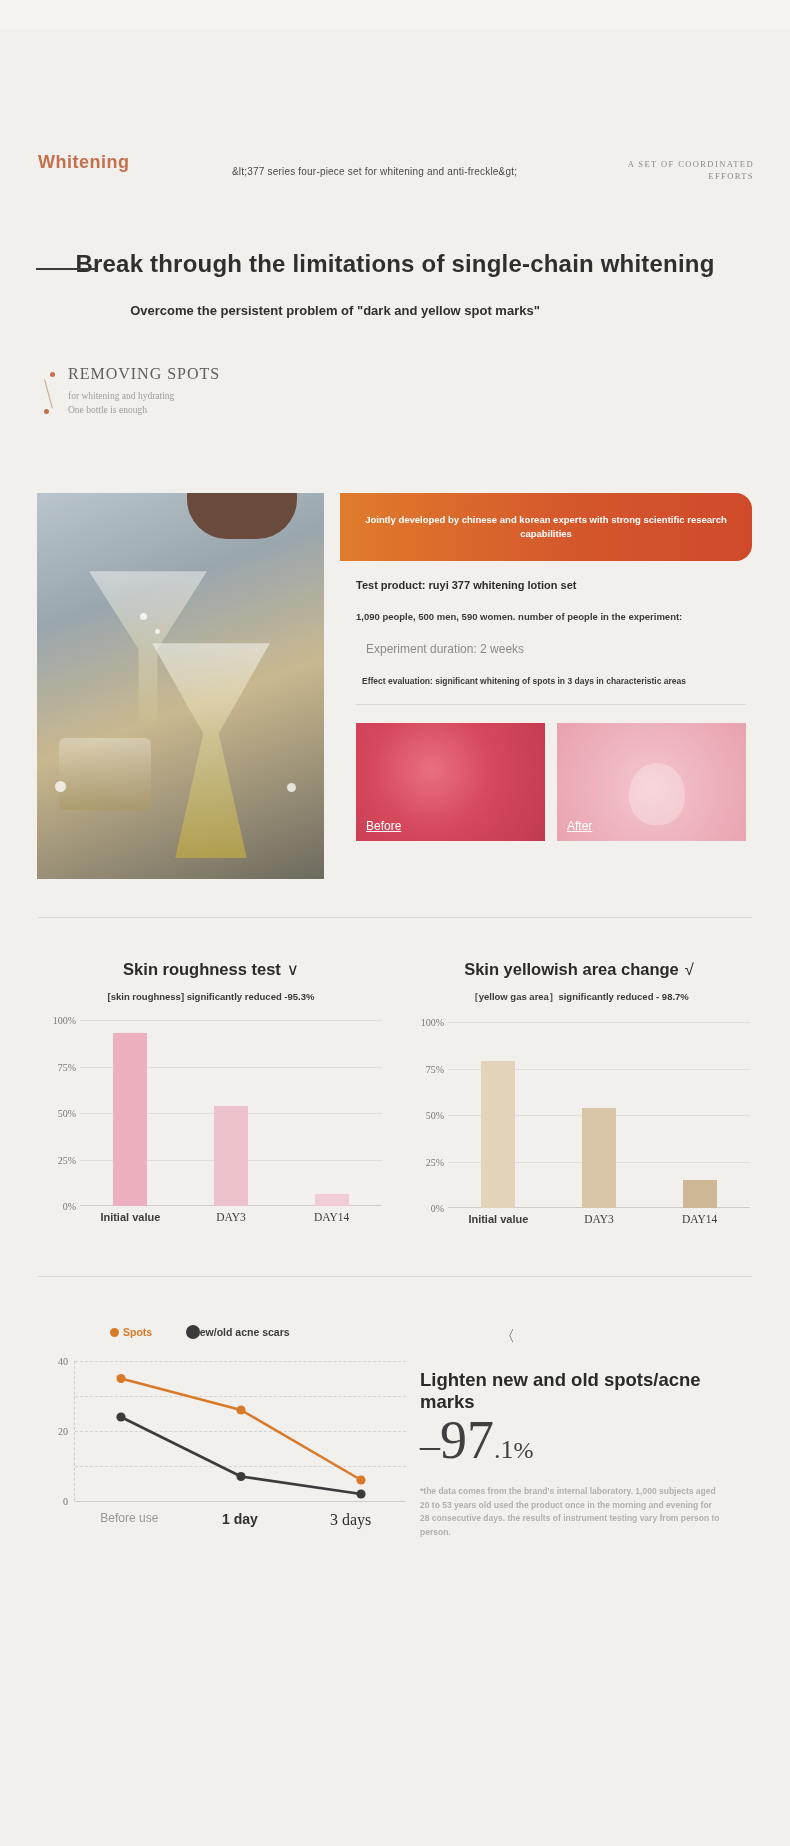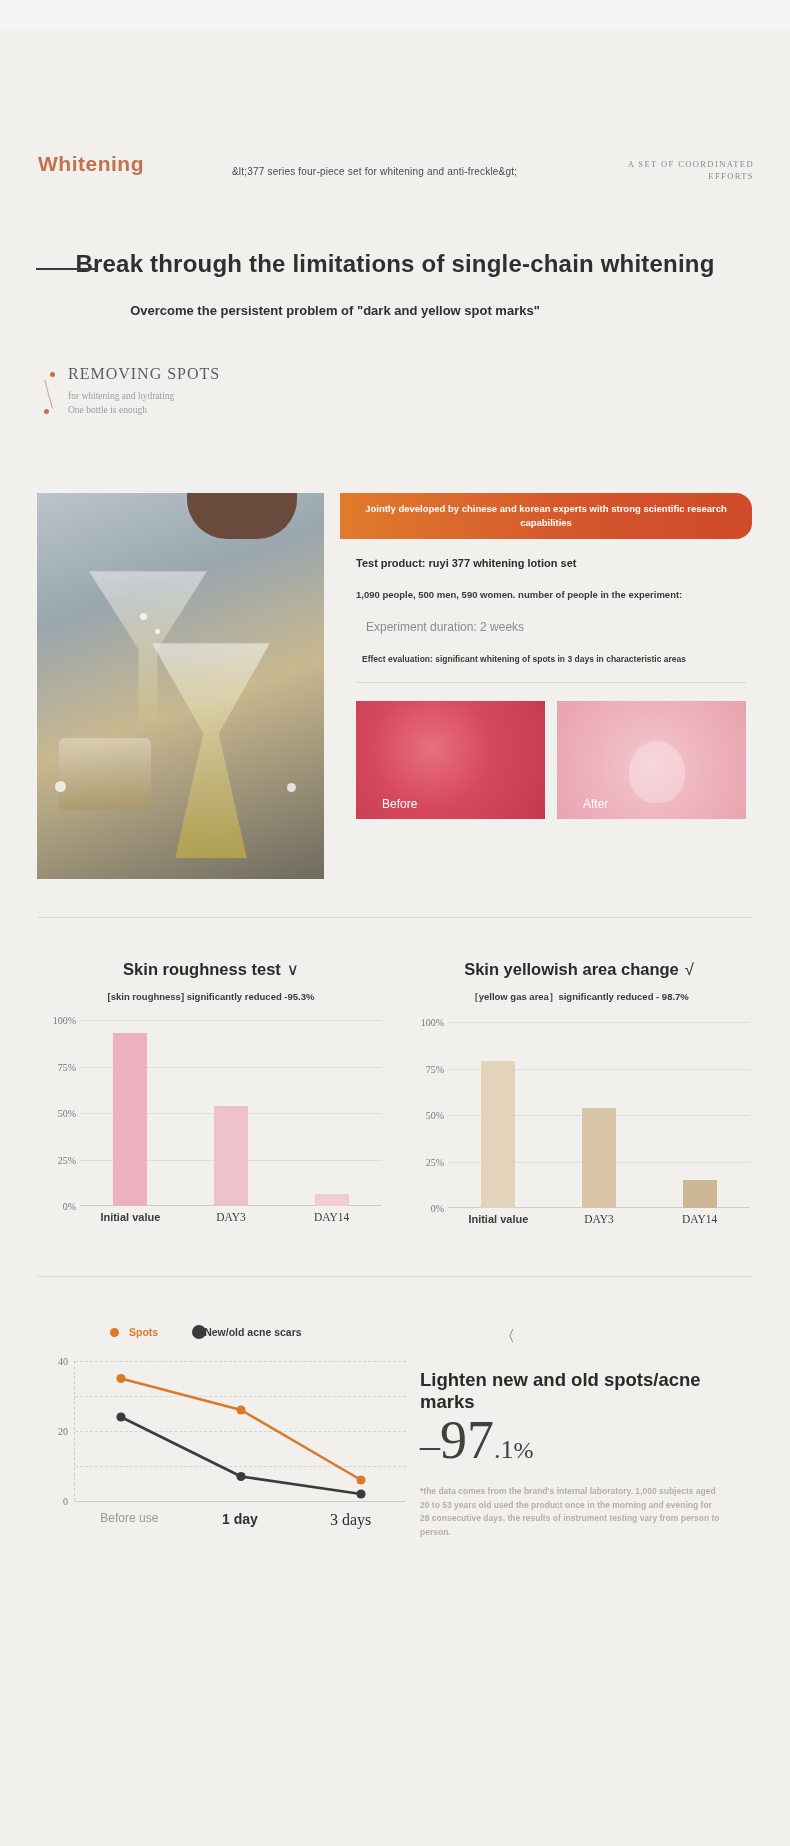--- a/index.html
+++ b/index.html
@@ -25,21 +25,21 @@
   }
 
   
   .header {
     position: relative;
     height: 90px;
     margin-top: 100px;
   }
   .brandword {
     position:absolute; left:38px; top:18px;
-    font-size: 21px; font-weight: bold; color:#c4704d;
+    font-size: 18px; font-weight: bold; color:#c4704d;
     letter-spacing: .5px;
   }
   .series-line {
     position:absolute; left:232px; top:32px;
     font-size: 10px; color:#4a4a4a; letter-spacing:.2px;
   }
   .coordinated {
     position:absolute; right:36px; top:24px;
     text-align:right;
     font-family:"Liberation Serif", serif;
@@ -105,36 +105,36 @@
   .bub { position:absolute; border-radius:50%; background:rgba(255,255,255,.75); }
   .hand {
     position:absolute; left:150px; top:-6px; width:110px; height:52px; border-radius:0 0 40px 40px;
     background:#6a4a3d;
   }
 
   .exp-right { position:absolute; left:340px; top:8px; width:412px; }
   .exp-banner {
     background: linear-gradient(90deg,#e07b2c 0%, #d4552c 60%, #cf4a2a 100%);
     color:#fff; font-size:9.5px; font-weight:bold; line-height:1.45;
-    padding: 9px 14px; border-radius: 0 16px 16px 0;
+    padding: 20px 14px; border-radius: 0 16px 16px 0;
     text-align:center;
   }
   .exp-body { padding: 18px 6px 0 16px; }
   .exp-h { font-size: 11px; font-weight:bold; color:#2c2c2c; }
   .exp-l1 { margin-top: 20px; font-size: 9.5px; font-weight:bold; color:#3a3a3a; }
   .exp-l2 { margin-top: 20px; font-size: 12px; color:#8b8b8b; padding-left:10px;}
   .exp-l3 { margin-top: 20px; font-size: 8.5px; font-weight:bold; color:#3a3a3a; padding-left:6px;}
   .exp-div { margin: 18px 0 0 0; height:1px; background:#dcd9d5; }
   .ba-row { display:flex; gap: 12px; margin-top: 18px; }
   .ba {
     position:relative; width: 194px; height: 118px; overflow:hidden;
   }
   .ba.before { background: radial-gradient(circle at 40% 40%, #e8707f 0%, #d6485c 45%, #c23a50 100%); }
   .ba.after  { background: radial-gradient(circle at 50% 55%, #f3c7ce 0%, #eeb3bd 50%, #e8a2ae 100%); }
-  .ba .lbl { position:absolute; left:26px; bottom:8px; color:#fff; font-size:12px; }
+  .ba .lbl { position:absolute; left:10px; bottom:8px; color:#fff; font-size:12px;text-decoration:underline; }
   .nose { position:absolute; left:72px; top:40px; width:56px; height:62px; border-radius:50% 50% 45% 45%; background:rgba(255,255,255,.28); }
 
   .sect-div { height:1px; background:#dcd9d5; margin: 34px 38px 0 38px; }
 
   
   .charts { display:flex; margin-top: 42px; padding: 0 34px; gap: 14px; }
   .chart-card { width: 50%; position:relative; }
   .chart-title { font-size: 16.5px; font-weight:bold; color:#2a2a2a; text-align:center; }
   .chart-title .mk { font-weight:normal; margin-left:6px; }
   .chart-note {
@@ -152,21 +152,21 @@
   .bars { position:absolute; left:46px; right:6px; top:0; height:186px; display:flex; align-items:flex-end; }
   .barslot { flex:1; display:flex; justify-content:center; align-items:flex-end; height:100%; }
   .bar { width: 34px; }
   .xlabels { position:absolute; left:46px; right:6px; top:191px; display:flex; }
   .xlab { flex:1; text-align:center; font-family:"Liberation Serif", serif; font-size: 11.5px; color:#3b3b3b; }
   .xlab.b { font-weight:bold; font-family:"Liberation Sans", sans-serif; font-size:11px; }
 
   
   .linesect { position:relative; margin-top: 40px; height: 300px; }
   .legend { position:absolute; left:110px; top:8px; display:flex; gap: 34px; align-items:center; }
-  .lg { display:flex; align-items:center; gap:10px; font-size: 10.5px; font-weight:bold; }
+  .lg { display:flex; align-items:center; gap:4px; font-size: 10.5px; font-weight:bold; }
   .lgdot { width:9px; height:9px; border-radius:50%; display:inline-block; }
   .chev { position:absolute; left:500px; top:10px; font-size: 15px; color:#4a4a4a; }
 
   .linewrap { position:absolute; left:36px; top:44px; width: 370px; height: 172px; }
   .lw-y { position:absolute; left:0; top:0; width:34px; height:140px; }
   .lw-grid { position:absolute; left:38px; right:0; top:0; height:140px; border-left:1px dashed #cfcdc8; }
   .lw-gline { position:absolute; left:0; right:0; height:1px; border-top:1px dashed #d6d4cf; }
   .lw-x { position:absolute; left:38px; right:0; top:150px; display:flex; }
   .lw-xlab { flex:1; text-align:center; }
 

